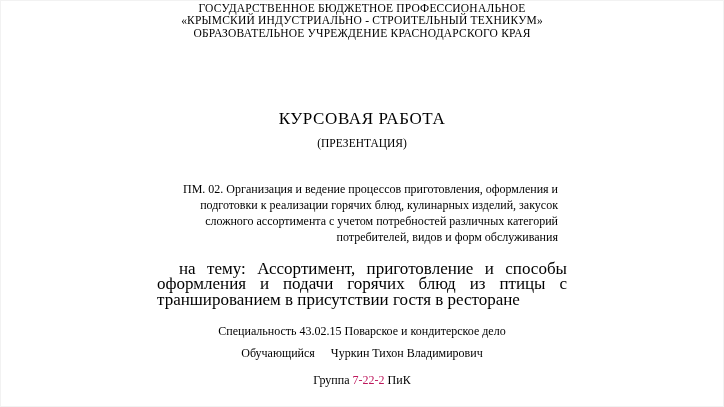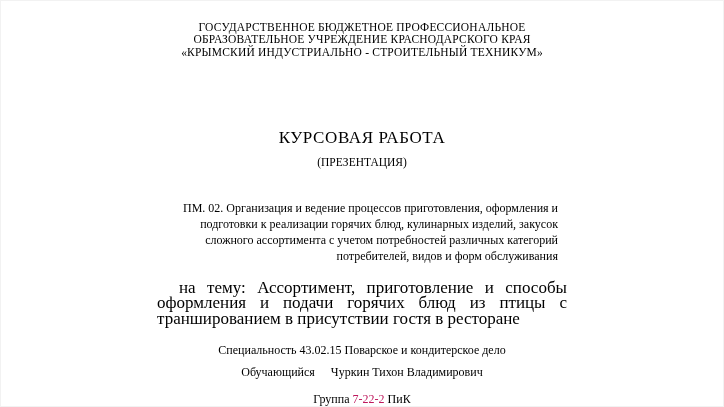--- a/index.html
+++ b/index.html
@@ -8,21 +8,21 @@
     width: 724px;
     height: 407px;
     box-sizing: border-box;
     background: #ffffff;
     border: 1px solid #f2f2f2;
     font-family: "Liberation Serif", "DejaVu Serif", serif;
     color: #000000;
     overflow: hidden;
   }
   .institution {
-    padding-top: 20px;
+    padding-top: 1px;
     text-align: center;
     font-size: 11.5px;
     line-height: 12.3px;
     letter-spacing: 0.2px;
   }
   .course-title {
     margin-top: 70px;
     text-align: center;
     font-size: 17px;
     letter-spacing: 0.6px;
@@ -70,22 +70,22 @@
   }
   .group .number { color: #be185d; }
 </style>
 </head>
 <body>
 
 <div class="slide">
 
   <div class="institution">
     <div>ГОСУДАРСТВЕННОЕ БЮДЖЕТНОЕ ПРОФЕССИОНАЛЬНОЕ</div>
+    <div>«КРЫМСКИЙ ИНДУСТРИАЛЬНО - СТРОИТЕЛЬНЫЙ ТЕХНИКУМ»</div>
     <div>ОБРАЗОВАТЕЛЬНОЕ УЧРЕЖДЕНИЕ КРАСНОДАРСКОГО КРАЯ</div>
-    <div>«КРЫМСКИЙ ИНДУСТРИАЛЬНО - СТРОИТЕЛЬНЫЙ ТЕХНИКУМ»</div>
   </div>
 
   <div class="course-title">КУРСОВАЯ РАБОТА</div>
 
   <div class="subtitle">(ПРЕЗЕНТАЦИЯ)</div>
 
   <div class="module">ПМ. 02. Организация и ведение процессов приготовления, оформления и подготовки к реализации горячих блюд, кулинарных изделий, закусок сложного ассортимента с учетом потребностей различных категорий потребителей, видов и форм обслуживания</div>
 
   <div class="topic">на тему: Ассортимент, приготовление и способы оформления и подачи горячих блюд из птицы с траншированием в присутствии гостя в ресторане</div>
 

